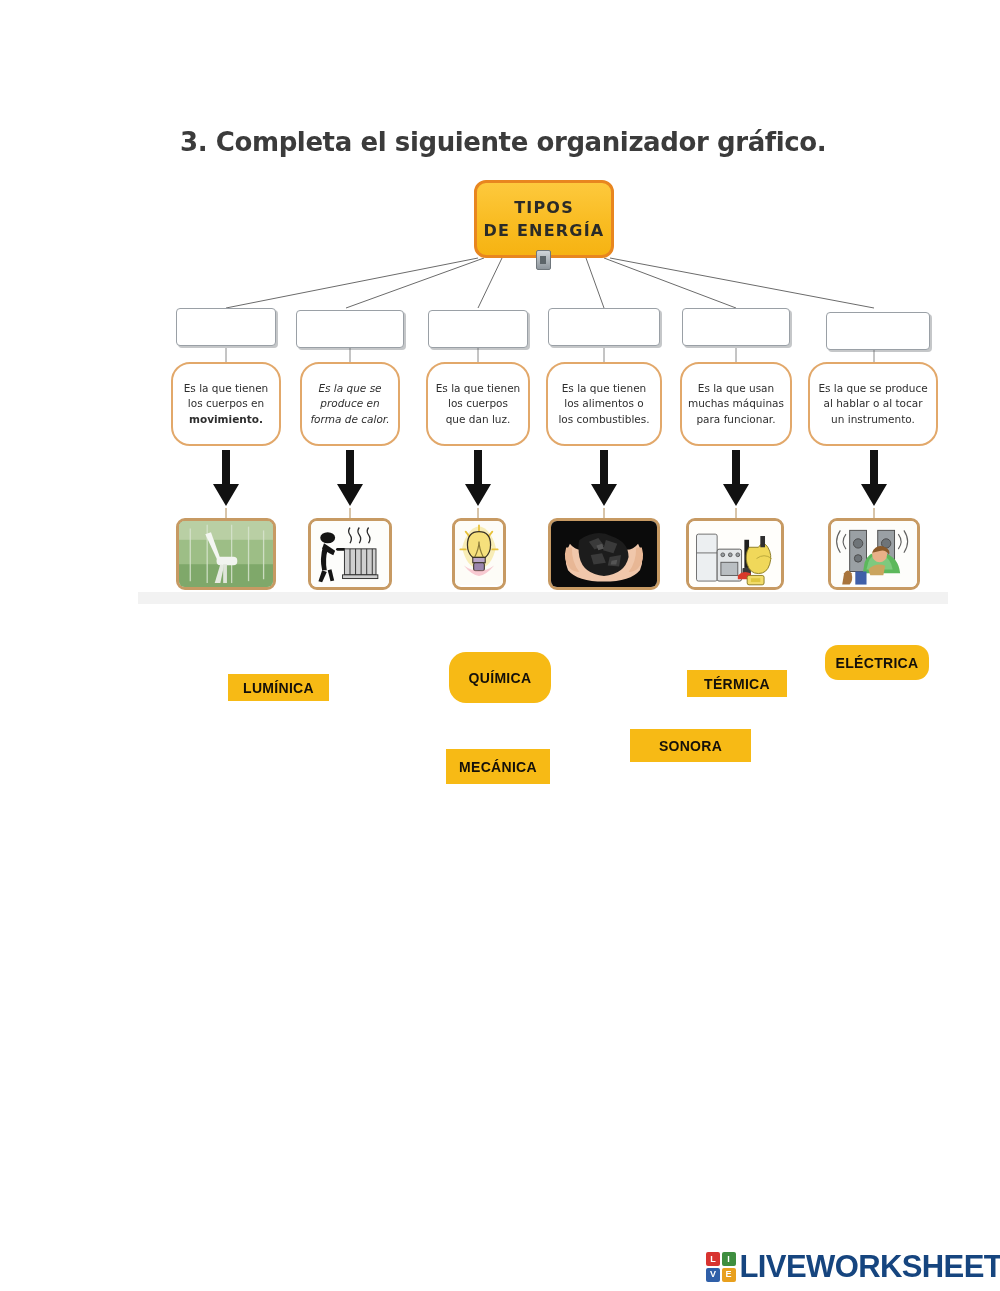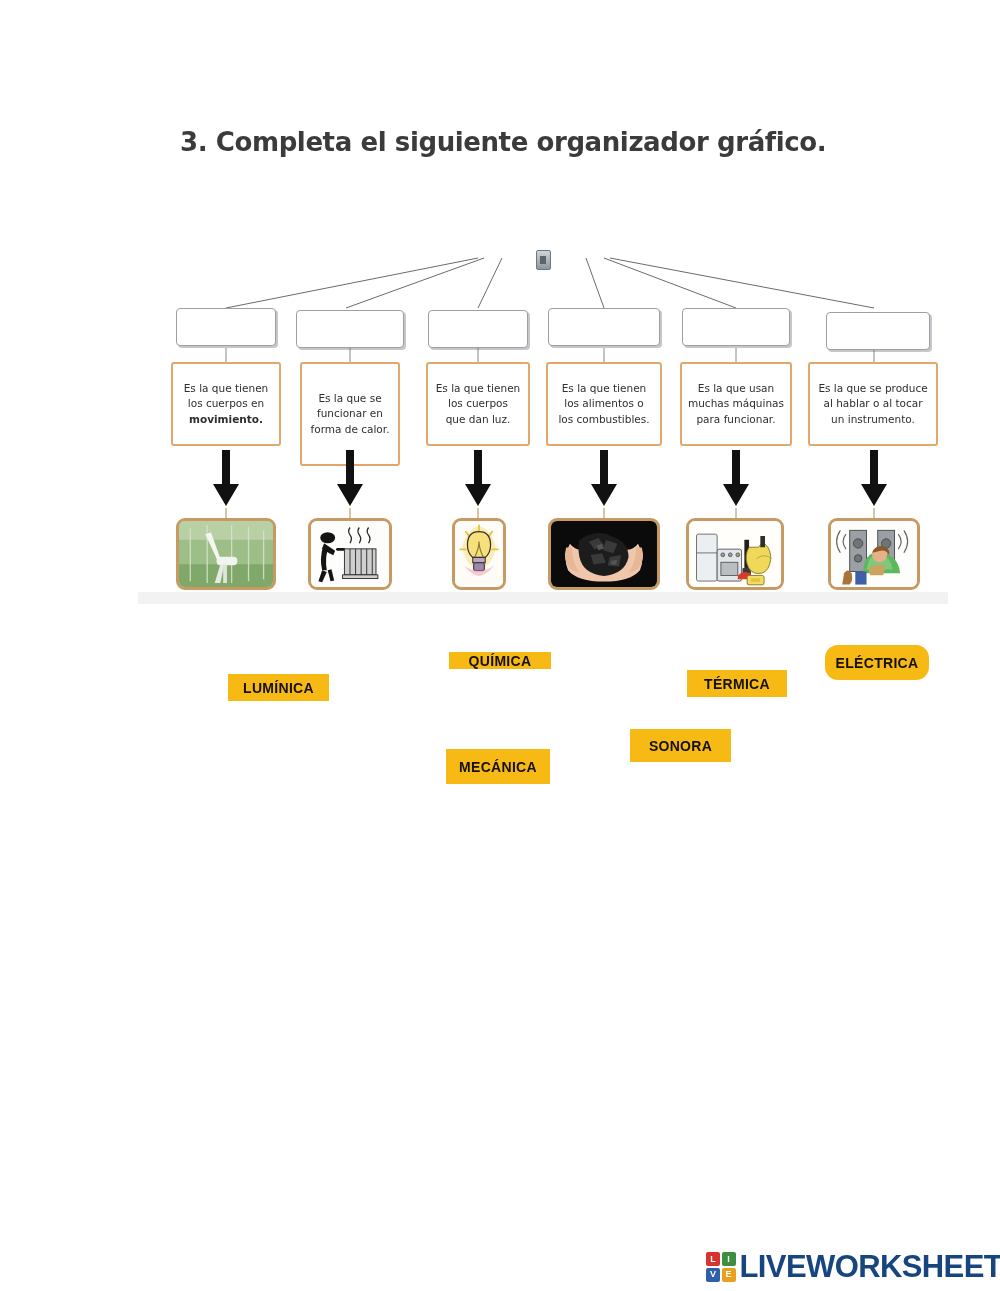--- a/index.html
+++ b/index.html
@@ -100,21 +100,21 @@
     box-sizing: border-box;
     box-shadow: 2px 2px 0 rgba(90,95,100,0.35);
     z-index: 4;
   }
 
   
   .desc-box {
     position: absolute;
     background: #ffffff;
     border: 2px solid #e2a86a;
-    border-radius: 3px;
+    border-radius: 19px;
     box-sizing: border-box;
     display: flex;
     align-items: center;
     justify-content: center;
     padding: 12px 5px;
     z-index: 4;
   }
   .desc-text {
     font-family: "DejaVu Sans", sans-serif;
     font-size: 10.5px;
@@ -237,40 +237,44 @@
     <g stroke="#b08a55" stroke-width="1" fill="none">
       <line x1="218" y1="508" x2="218" y2="520"></line>
       <line x1="342" y1="508" x2="342" y2="520"></line>
       <line x1="470" y1="508" x2="470" y2="520"></line>
       <line x1="596" y1="508" x2="596" y2="520"></line>
       <line x1="728" y1="508" x2="728" y2="520"></line>
       <line x1="866" y1="508" x2="866" y2="520"></line>
     </g>
   </svg>
 
+  <div class="root-node">
+    <div class="root-line">TIPOS</div>
+    <div class="root-line">DE ENERGÍA</div>
+  </div>
   <div class="root-pin"></div>
 
   <div class="drop-box" style="left:168px; top:308px; width:100px;"></div>
   <div class="drop-box" style="left:288px; top:310px; width:108px;"></div>
   <div class="drop-box" style="left:420px; top:310px; width:100px;"></div>
   <div class="drop-box" style="left:540px; top:308px; width:112px;"></div>
   <div class="drop-box" style="left:674px; top:308px; width:108px;"></div>
   <div class="drop-box" style="left:818px; top:312px; width:104px;"></div>
 
   <div class="desc-box" style="left:163px; top:362px; width:110px; height:84px;">
     <div class="desc-text">
       <span>Es la que tienen</span><br>
       <span>los cuerpos en</span><br>
       <b>movimiento.</b>
     </div>
   </div>
-  <div class="desc-box" style="left:292px; top:362px; width:100px; height:104px;">
+  <div class="desc-box" style="left:292px; top:362px; width:100px; height:84px;font-style:italic;">
     <div class="desc-text">
       <span>Es la que se</span><br>
-      <span>funcionar en</span><br>
+      <span>produce en</span><br>
       <span>forma de calor.</span>
     </div>
   </div>
   <div class="desc-box" style="left:418px; top:362px; width:104px; height:84px;">
     <div class="desc-text">
       <span>Es la que tienen</span><br>
       <span>los cuerpos</span><br>
       <span>que dan luz.</span>
     </div>
   </div>
@@ -458,23 +462,23 @@
       <path d="M40 52 q8 -8 18 -4 l-2 10 -14 0 Z" fill="#caa45e"></path>
       <rect x="26" y="54" width="12" height="14" fill="#3f5fa8"></rect>
       <path d="M14 56 q4 -6 8 0 q2 8 -2 12 l-8 0 Z" fill="#a8743c"></path>
     </svg>
   </div>
 
   <div class="sheet-footer-bar"></div>
 </div>
 
 <div class="chip" style="left:228px; top:674px; width:101px; height:27px;">LUMÍNICA</div>
-<div class="chip" style="left:449px; top:652px; width:102px; height:17px;">QUÍMICA</div>
+<div class="chip" style="left:449px; top:652px; width:102px; height:51px;border-radius:17px;">QUÍMICA</div>
 <div class="chip" style="left:446px; top:717px; width:104px; height:35px;margin-top:32px;">MECÁNICA</div>
-<div class="chip" style="left:630px; top:729px; width:101px; height:33px;text-align:center;">SONORA</div>
+<div class="chip" style="left:630px; top:729px; width:121px; height:33px;text-align:center;">SONORA</div>
 <div class="chip" style="left:687px; top:670px; width:100px; height:27px;">TÉRMICA</div>
 <div class="chip" style="left:825px; top:645px; width:104px; height:35px;border-radius:13px;">ELÉCTRICA</div>
 
 <div class="lw-logo">
   <div class="lw-tiles">
     <div class="lw-tile" style="background:#d8332f;">L</div>
     <div class="lw-tile" style="background:#3e8e3f;">I</div>
     <div class="lw-tile" style="background:#2f5fa8;">V</div>
     <div class="lw-tile" style="background:#e8a01e;">E</div>
   </div>

